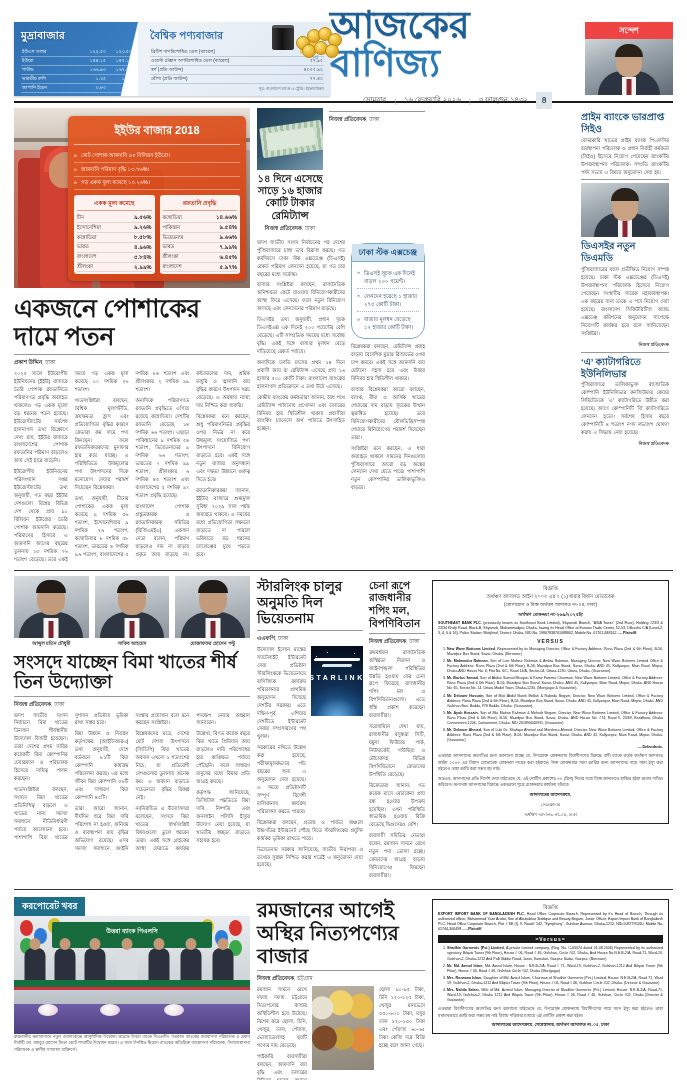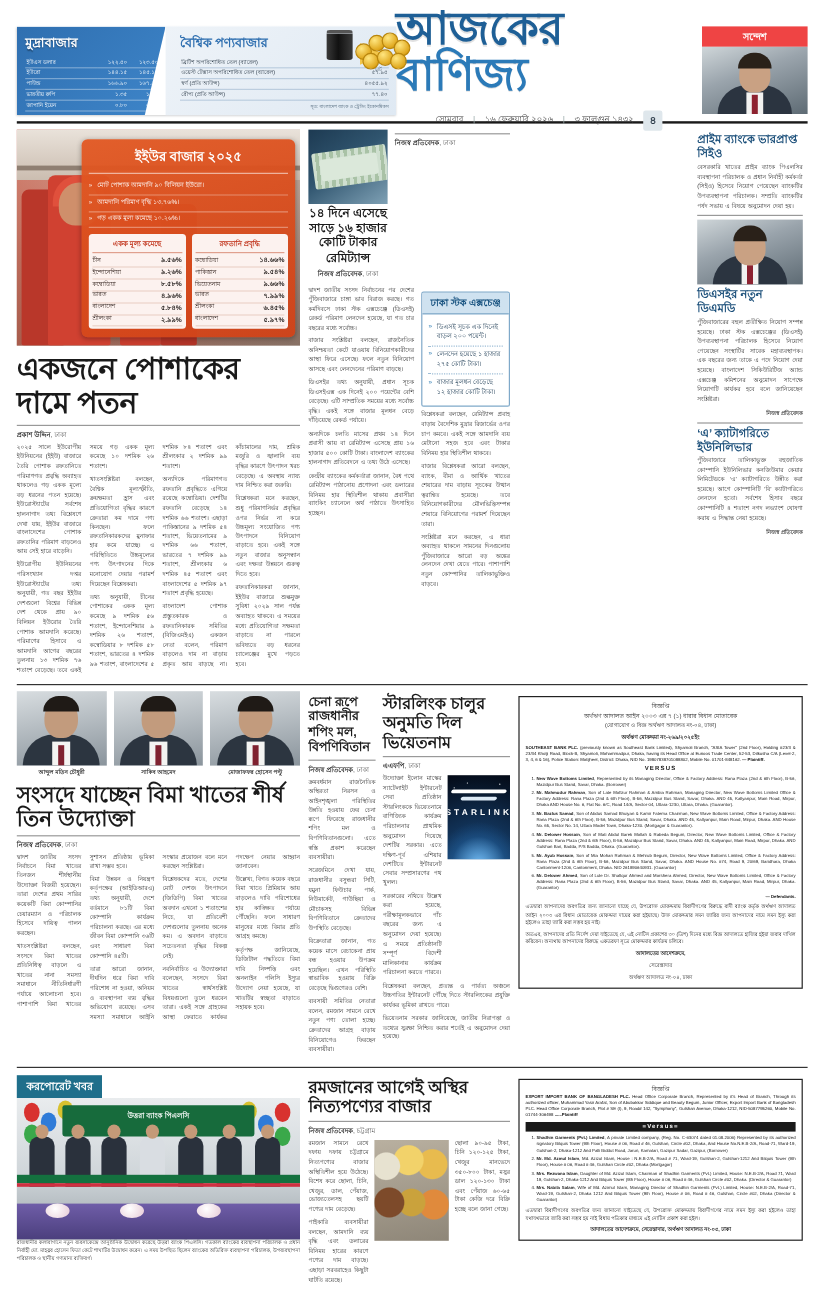--- a/index.html
+++ b/index.html
@@ -139,21 +139,21 @@
   .byline { font-size:5.6px; font-weight:bold; color:#333; margin:2px 0 3px 0; }
   .byline em { font-style:normal; font-weight:normal; color:#555; }
 
   
   .txt { font-size:4.9px; line-height:1.62; text-align:justify; color:#2b2b2b;
          word-spacing:.4px; }
   .txtcols4 { column-count:4; column-gap:7px; }
   .txt p { margin:0 0 3px 0; }
 
   
-  .bluebox { border:.8px solid #7fa9c9; border-radius:2px; margin-top:4px; }
+  .bluebox { border:.8px solid #7fa9c9; border-radius:14px; margin-top:4px; }
   .bluebox .bh { background:#cfe2f0; color:#14507e; font-size:8px; font-weight:bold;
                  text-align:center; padding:2px 0; border-bottom:.6px solid #7fa9c9; }
   .bluebox ul { margin:0; padding:4px 5px; list-style:none; }
   .bluebox li { font-size:5.4px; line-height:1.5; padding:3px 0 3px 7px; position:relative;
                 border-bottom:.5px dotted #9dbdd6; color:#17364f; }
   .bluebox li:last-child { border-bottom:none; }
   .bluebox li:before { content:"»"; position:absolute; left:0; top:2.5px; color:#3580b5; }
 
   
   .people { display:flex; gap:6px; }
@@ -352,21 +352,21 @@
           <div class="frail"></div>
         <div class="fw fw1"></div>
         <div class="fw fw2">
             <div class="sc"></div>
             <div class="hd"></div>
           </div>
         <div class="fw fw3"></div>
         <div class="fw fw4"></div>
 
         <div class="infobox">
-          <h3>ইইউর বাজার ২০২৫</h3>
+          <h3>ইইউর বাজার 2018</h3>
           <div class="ibullets">
             <div>মোট পোশাক আমদানি ৯০ বিলিয়ন ইউরো।</div>
             <div>আমদানি পরিমাণ বৃদ্ধি ১৩.৭৬%।</div>
             <div>গড় একক মূল্য কমেছে ১০.২৬%।</div>
           </div>
           <div class="itabs">
             <div class="itab">
               <h5>একক মূল্য কমেছে</h5>
               <table>
                   <tbody>
@@ -586,34 +586,20 @@
         <p>তারা আরো জানান, দীর্ঘদিন ধরে বিমা দাবি পরিশোধ না হওয়া, অনিয়ম ও ব্যবস্থাপনা ব্যয় বৃদ্ধির অভিযোগ রয়েছে। এসব সমস্যা সমাধানে আইনি সংস্কার প্রয়োজন বলে মনে করছেন সংশ্লিষ্টরা।</p>
         <p>বিশ্লেষকদের মতে, দেশের মোট দেশজ উৎপাদনে (জিডিপি) বিমা খাতের অবদান এখনো ১ শতাংশের নিচে, যা প্রতিবেশী দেশগুলোর তুলনায় অনেক কম। এ অবদান বাড়াতে সচেতনতা বৃদ্ধির বিকল্প নেই।</p>
         <p>নবনির্বাচিত এ উদ্যোক্তারা বলেছেন, সংসদে বিমা খাতের স্বার্থসংশ্লিষ্ট বিষয়গুলো তুলে ধরবেন তারা। একই সঙ্গে গ্রাহকের আস্থা ফেরাতে কার্যকর পদক্ষেপ নেয়ার আহ্বান জানাবেন।</p>
         <p>উল্লেখ্য, বিগত কয়েক বছরে বিমা খাতে প্রিমিয়াম আয় বাড়লেও দাবি পরিশোধের হার কাঙ্ক্ষিত পর্যায়ে পৌঁছেনি। ফলে সাধারণ মানুষের মধ্যে বিমার প্রতি আগ্রহ কমছে।</p>
         <p>কর্তৃপক্ষ জানিয়েছে, ডিজিটাল পদ্ধতিতে বিমা দাবি নিষ্পত্তি এবং অনলাইন পলিসি ইস্যুর উদ্যোগ নেয়া হয়েছে, যা খাতটির স্বচ্ছতা বাড়াতে সহায়ক হবে।</p>
       </div>
     </div>
 
     <div class="col-m">
       <div style="display:flex;gap:6px;">
-        <div style="width:56px;">
-          <h3 class="hl3" style="font-size:10.5px;">চেনা রূপে রাজধানীর শপিং মল, বিপণিবিতান</h3>
-          <div class="hr-thin"></div>
-          <div class="byline">
-            <span>নিজস্ব প্রতিবেদক</span><em>, </em><em>ঢাকা</em>
-          </div>
-          <div class="txt">
-            <p>ক্রমবর্ধমান রাজনৈতিক অস্থিরতা নিরসন ও আইনশৃঙ্খলা পরিস্থিতির উন্নতি হওয়ায় ফের চেনা রূপে ফিরেছে রাজধানীর শপিং মল ও বিপণিবিতানগুলো। এতে স্বস্তি প্রকাশ করেছেন ব্যবসায়ীরা।</p>
-            <p>সরেজমিনে দেখা যায়, রাজধানীর বসুন্ধরা সিটি, যমুনা ফিউচার পার্ক, নিউমার্কেট, গাউছিয়া ও মৌচাকসহ বিভিন্ন বিপণিবিতানে ক্রেতাদের উপস্থিতি বেড়েছে।</p>
-            <p>বিক্রেতারা জানান, গত কয়েক মাসে বেচাকেনা প্রায় বন্ধ হওয়ার উপক্রম হয়েছিল। এখন পরিস্থিতি স্বাভাবিক হওয়ায় বিক্রি বেড়েছে দ্বিগুণেরও বেশি।</p>
-            <p>ব্যবসায়ী সমিতির নেতারা বলেন, রমজান সামনে রেখে নতুন পণ্য তোলা হচ্ছে। ক্রেতাদের আগ্রহ বাড়ায় বিনিয়োগেও ফিরছেন ব্যবসায়ীরা।</p>
-          </div>
-        </div>
-
         <div style="flex:1;">
           <h2 class="hl2c">স্টারলিংক চালুর অনুমতি দিল ভিয়েতনাম</h2>
           <div class="hr-thin"></div>
           <div class="byline">
             <span>এএফপি</span><em>, </em><em>ঢাকা</em>
           </div>
           <div style="display:flex;gap:5px;">
             <div class="txt" style="flex:1;">
               <p>উদ্যোক্তা ইলোন মাস্কের স্যাটেলাইট ইন্টারনেট সেবা প্রতিষ্ঠান স্টারলিংককে ভিয়েতনামে বাণিজ্যিক কার্যক্রম পরিচালনার প্রাথমিক অনুমোদন দিয়েছে দেশটির সরকার। এতে দক্ষিণ-পূর্ব এশিয়ার দেশটিতে ইন্টারনেট সেবার সম্প্রসারণের পথ খুলল।</p>
               <p>সরকারের নথিতে উল্লেখ করা হয়েছে, পরীক্ষামূলকভাবে পাঁচ বছরের জন্য এ অনুমোদন দেয়া হয়েছে। এ সময়ে প্রতিষ্ঠানটি সম্পূর্ণ বিদেশী মালিকানায় কার্যক্রম পরিচালনা করতে পারবে।</p>
@@ -629,20 +615,34 @@
                 <div class="sl-mark2"></div>
                 <div class="sl-logo">STARLINK</div>
               </div>
             </div>
           </div>
           <div class="txt">
             <p>বিশ্লেষকরা বলছেন, প্রত্যন্ত ও পার্বত্য অঞ্চলে উচ্চগতির ইন্টারনেট পৌঁছে দিতে স্টারলিংকের প্রযুক্তি কার্যকর ভূমিকা রাখতে পারে।</p>
             <p>ভিয়েতনাম সরকার জানিয়েছে, জাতীয় নিরাপত্তা ও তথ্যের সুরক্ষা নিশ্চিত করার শর্তেই এ অনুমোদন দেয়া হয়েছে।</p>
           </div>
         </div>
+
+        <div style="width:56px;">
+          <h3 class="hl3" style="font-size:10.5px;">চেনা রূপে রাজধানীর শপিং মল, বিপণিবিতান</h3>
+          <div class="hr-thin"></div>
+          <div class="byline">
+            <span>নিজস্ব প্রতিবেদক</span><em>, </em><em>ঢাকা</em>
+          </div>
+          <div class="txt">
+            <p>ক্রমবর্ধমান রাজনৈতিক অস্থিরতা নিরসন ও আইনশৃঙ্খলা পরিস্থিতির উন্নতি হওয়ায় ফের চেনা রূপে ফিরেছে রাজধানীর শপিং মল ও বিপণিবিতানগুলো। এতে স্বস্তি প্রকাশ করেছেন ব্যবসায়ীরা।</p>
+            <p>সরেজমিনে দেখা যায়, রাজধানীর বসুন্ধরা সিটি, যমুনা ফিউচার পার্ক, নিউমার্কেট, গাউছিয়া ও মৌচাকসহ বিভিন্ন বিপণিবিতানে ক্রেতাদের উপস্থিতি বেড়েছে।</p>
+            <p>বিক্রেতারা জানান, গত কয়েক মাসে বেচাকেনা প্রায় বন্ধ হওয়ার উপক্রম হয়েছিল। এখন পরিস্থিতি স্বাভাবিক হওয়ায় বিক্রি বেড়েছে দ্বিগুণেরও বেশি।</p>
+            <p>ব্যবসায়ী সমিতির নেতারা বলেন, রমজান সামনে রেখে নতুন পণ্য তোলা হচ্ছে। ক্রেতাদের আগ্রহ বাড়ায় বিনিয়োগেও ফিরছেন ব্যবসায়ীরা।</p>
+          </div>
+        </div>
       </div>
     </div>
 
     <div class="col-r">
       <div class="legal">
         <div class="lt">বিজ্ঞপ্তি</div>
         <div class="lt">অর্থঋণ আদালত আইন ২০০৩ এর ৭ (১) ধারার বিধান মোতাবেক</div>
         <div class="lsub">(যোগাযোগ ও বিজ্ঞ অর্থঋণ আদালত নং-০৪, ঢাকা)</div>
         <div class="lsub" style="font-weight:bold;">অর্থঋণ মোকদ্দমা নং-২৬৯/২০২৫ইং</div>
         <div class="lbody">
@@ -717,21 +717,21 @@
           <div class="ribbon2"></div>
         <div class="stage"></div>
         <div class="flower" style="left:24px;"></div>
         <div class="flower" style="left:86px;"></div>
         <div class="flower" style="left:150px;"></div>
       </div>
       <div class="capt-sub">রাজধানীর কলাবাগানে নতুন ব্যবসাকেন্দ্রে আনুষ্ঠানিক উদ্বোধন করেছে উত্তরা ব্যাংক পিএলসি। গতকাল ব্যাংকের ব্যবস্থাপনা পরিচালক ও প্রধান নির্বাহী মো. মাহবুব হোসেন ফিতা কেটে শাখাটির উদ্বোধন করেন। এ সময় উপস্থিত ছিলেন ব্যাংকের অতিরিক্ত ব্যবস্থাপনা পরিচালক, উপব্যবস্থাপনা পরিচালক ও স্থানীয় গণ্যমান্য ব্যক্তিবর্গ।</div>
     </div>
 
     <div class="col-m">
-      <h2 class="hl2" style="font-size:14px;">রমজানের আগেই অস্থির নিত্যপণ্যের বাজার</h2>
+      <h2 class="hl2" style="font-size:20px;">রমজানের আগেই অস্থির নিত্যপণ্যের বাজার</h2>
       <div class="hr-thin"></div>
       <div class="byline">
         <span>নিজস্ব প্রতিবেদক</span><em>, </em><em>চট্টগ্রাম</em>
       </div>
       <div style="display:flex;gap:5px;">
         <div class="txt" style="width:50px;">
           <p>রমজান সামনে রেখে দফায় দফায় চট্টগ্রামে নিত্যপণ্যের বাজার অস্থিতিশীল হয়ে উঠেছে। বিশেষ করে ছোলা, চিনি, খেজুর, ডাল, পেঁয়াজ, ভোজ্যতেলসহ ছয়টি পণ্যের দাম বেড়েছে।</p>
           <p>পাইকারি ব্যবসায়ীরা বলছেন, আমদানি ব্যয় বৃদ্ধি এবং ডলারের বিনিময় হারের কারণে পণ্যের দাম বাড়ছে। এছাড়া সরবরাহেও কিছুটা ঘাটতি রয়েছে।</p>
         </div>
         <div style="width:62px;">

